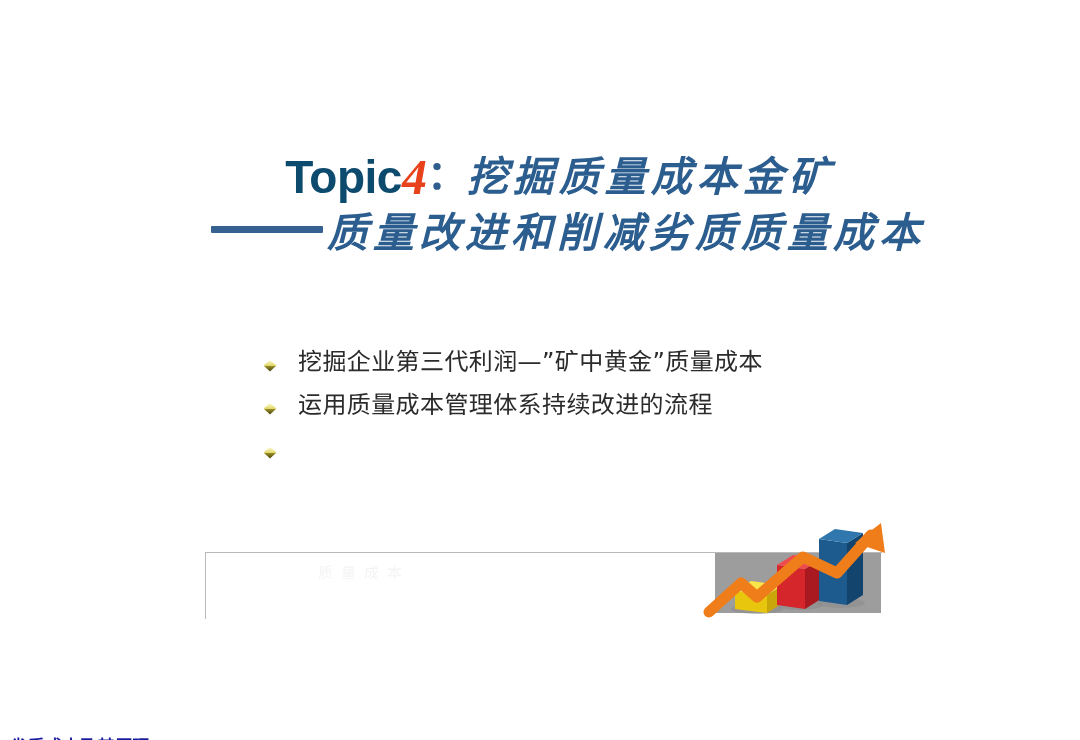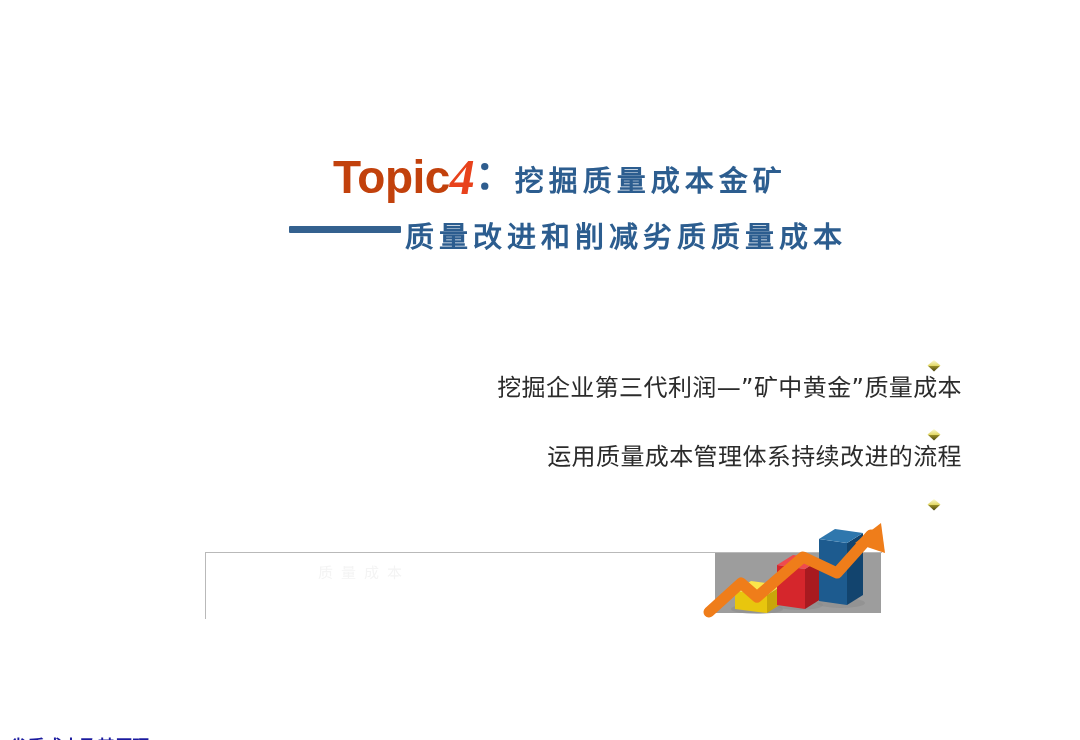--- a/index.html
+++ b/index.html
@@ -44,21 +44,21 @@
   .title-line-2 {
     font-size: 45px;
     margin-top: 6px;
     padding-left: 56px;
   }
 
   .t-topic {
     font-family: "Liberation Sans", "DejaVu Sans", sans-serif;
     font-weight: bold;
     font-size: 46px;
-    color: #c2410c;
+    color: #0c4a6e;
     letter-spacing: -0.5px;
     vertical-align: -2px;
   }
 
   .t-four {
     font-family: "Liberation Serif", "DejaVu Serif", serif;
     font-weight: bold;
     font-style: italic;
     font-size: 50px;
     color: #e8421c;
@@ -70,21 +70,22 @@
     font-family: "DejaVu Sans", sans-serif;
     font-size: 40px;
     color: #2f5d8e;
     font-weight: bold;
     vertical-align: 2px;
   }
 
   .t-han {
     font-family: "DejaVu Sans", "Liberation Sans", sans-serif;
     font-weight: bold;
-    font-size: 29px;
+    font-style: italic;
+    font-size: 41px;
     color: #2c5d8f;
     letter-spacing: 5px;
   }
 
   .t-dash {
     display: inline-block;
     width: 112px;
     height: 7px;
     background: #34618f;
     vertical-align: 14px;
@@ -95,24 +96,23 @@
   
   .bullets {
     position: absolute;
     left: 262px;
     top: 348px;
     width: 700px;
   }
 
   .bullet-row {
     display: flex;
-    align-items: flex-end;
+    align-items: flex-start;
     margin-bottom: 15px;
     white-space: nowrap;
-    flex-direction: column;
   }
 
   .bullet-marker {
     position: relative;
     flex: 0 0 auto;
     width: 16px;
     height: 16px;
     margin-top: 10px;
     margin-right: 20px;
   }

